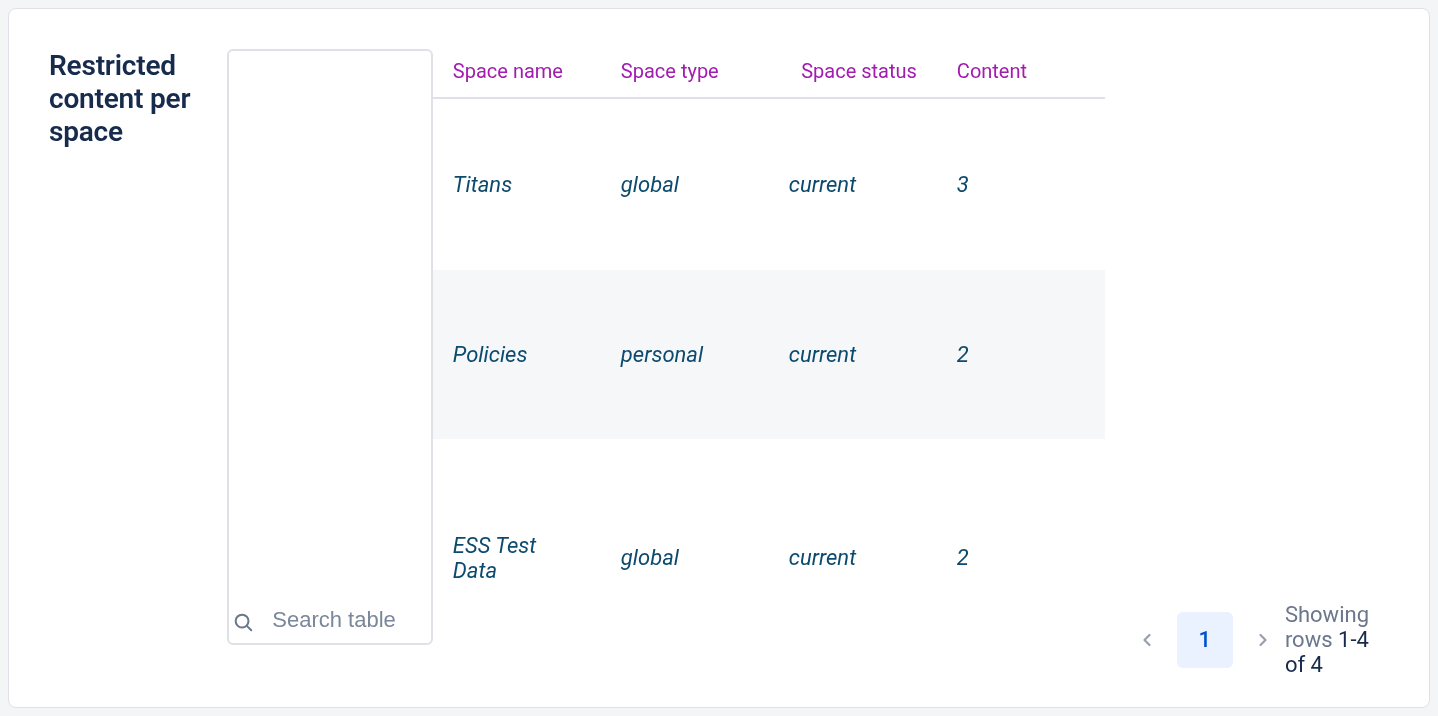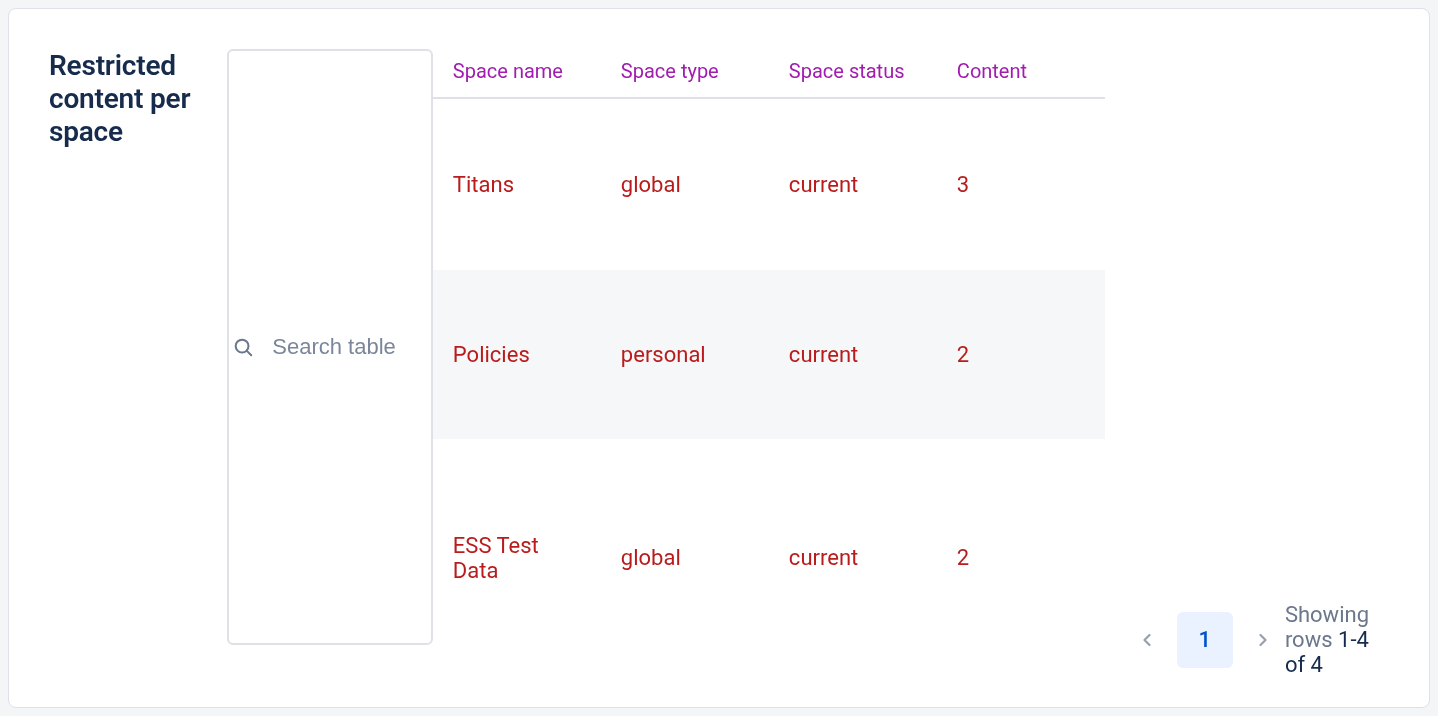--- a/index.html
+++ b/index.html
@@ -26,21 +26,21 @@
     }
     .title {
       font-size: 28px;
       font-weight: 600;
       color: #172b4d;
       margin-bottom: 28px;
       letter-spacing: -0.2px;
     }
     .search-wrapper {
       display: inline-flex;
-      align-items: center;
+      align-items: flex-end;
       border: 2px solid #dfe1e6;
       border-radius: 6px;
       padding: 10px 3px;
       width: 400px;
       margin-bottom: 32px;
     }
     .search-wrapper svg {
       width: 22px;
       height: 22px;
       stroke: #6b778c;
@@ -65,30 +65,31 @@
     thead th {
       text-align: left;
       font-size: 20px;
       font-weight: 400;
       color: #a21caf;
       padding: 10px 20px 14px 20px;
       border-bottom: 2px solid #dfe1e6;
     }
     tbody td {
       font-size: 22px;
-      color: #b91c1c;
+      color: #0c4a6e;
       padding: 18px 20px;
       font-weight: 400;
+      font-style: italic;
     }
     tbody tr:nth-child(even) {
       background: #f6f7f9;
     }
     .col-name { width: 25%; }
     .col-type { width: 25%; }
-    .col-status { width: 25%; }
+    .col-status { width: 25%; text-align: right; }
     .col-content { width: 25%; }
     .footer {
       display: flex;
       justify-content: space-between;
       align-items: center;
       margin-top: auto;
       padding: 0 20px 0 20px;
     }
     .pagination {
       display: flex;

